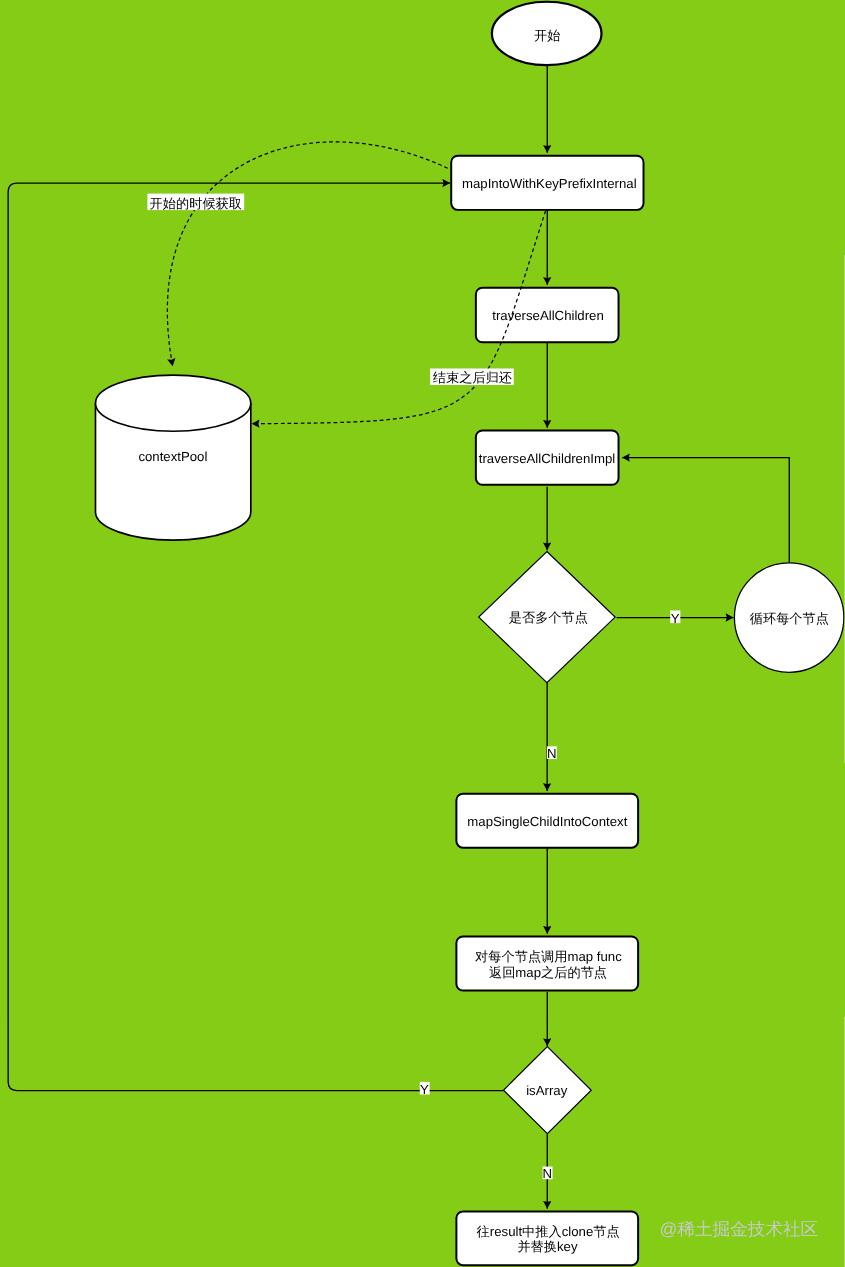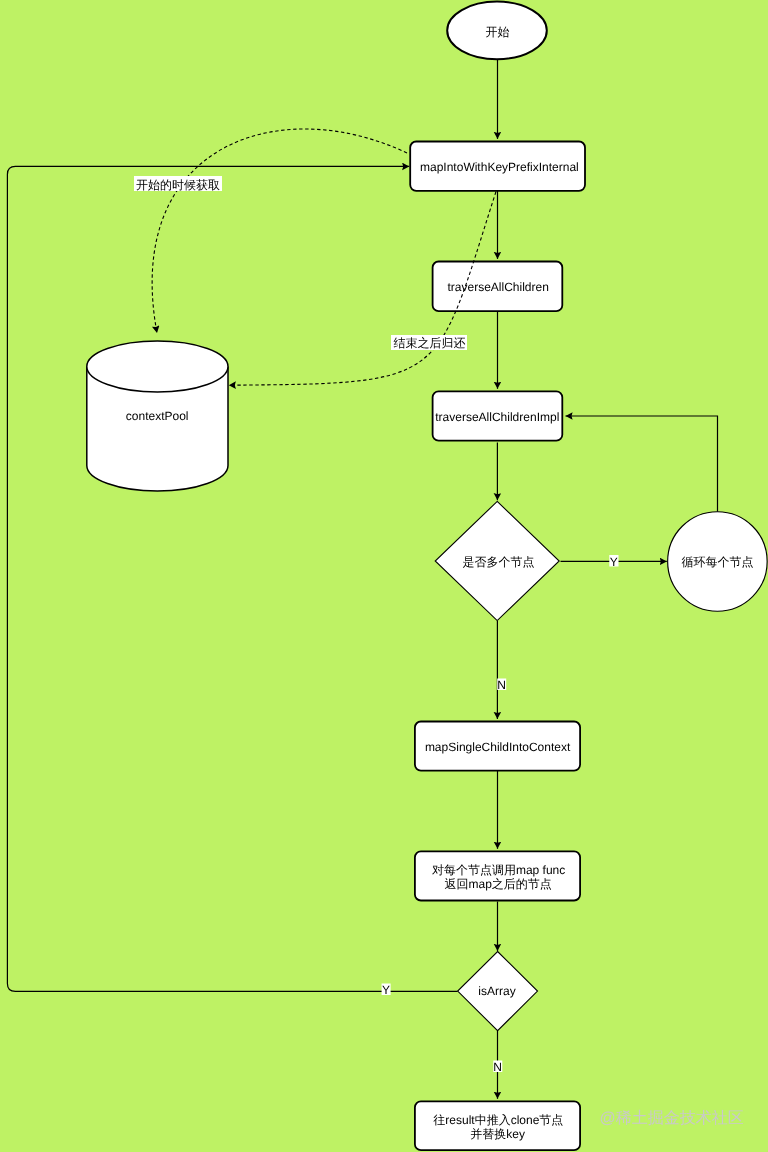--- a/index.html
+++ b/index.html
@@ -1,21 +1,21 @@
 <!DOCTYPE html>
 <html><head>
 <meta charset="utf-8">
 <title>flowchart</title>
 <style>
   html,body{margin:0;padding:0;background:#ffffff;
             -webkit-font-smoothing:antialiased;
             text-rendering:geometricPrecision;}
   body{width:768px;height:1152px;overflow:hidden;
        font-family:"Liberation Sans","DejaVu Sans",sans-serif;}
-  #canvas{position:relative;width:768px;height:1152px;background:#bef264;}
+  #canvas{position:relative;width:768px;height:1152px;background:#84cc16;}
   svg{display:block;}
 </style>
 </head>
 <body>
 
 <div id="canvas">
 <svg width="768" height="1152" viewBox="0 0 768 1152">
   <defs>
     <marker id="arrow" markerWidth="12" markerHeight="12" refX="7.3" refY="3.8" orient="auto" markerUnits="userSpaceOnUse">
       <path d="M0.2,0 L7.3,3.8 L0.2,7.6 L1.3,3.8 Z" fill="#000"></path>

